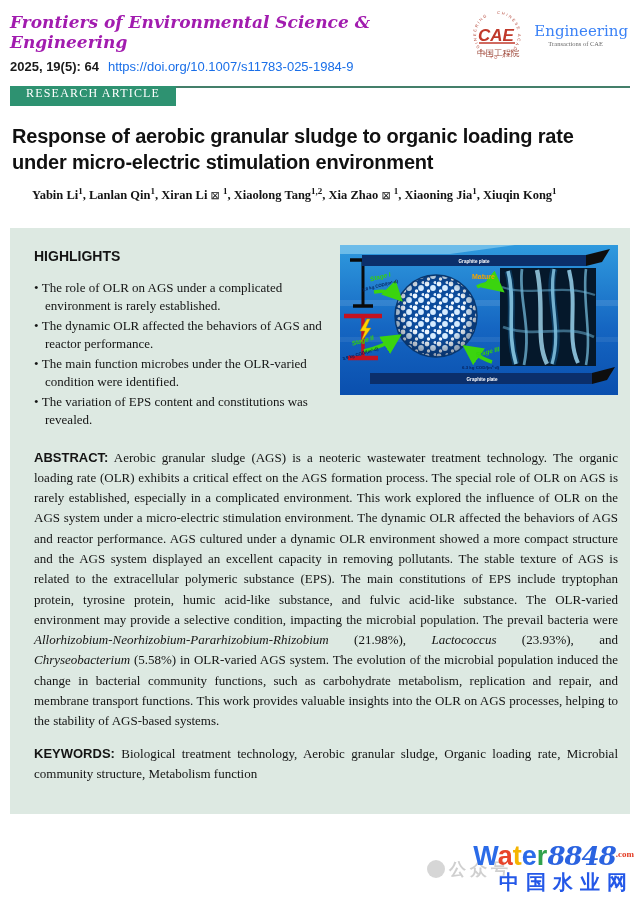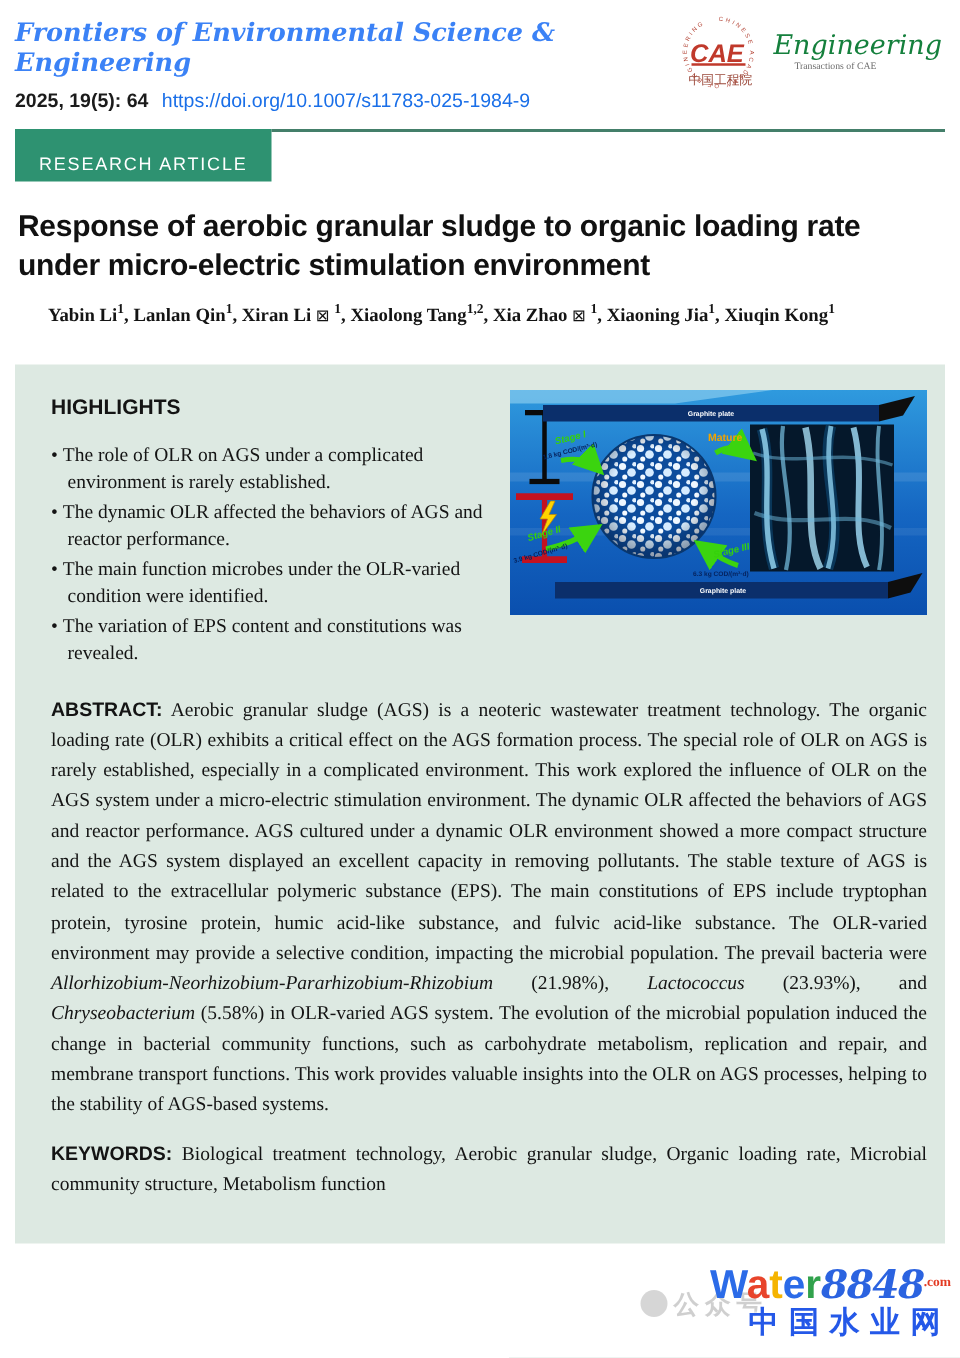--- a/index.html
+++ b/index.html
@@ -6,36 +6,36 @@
   body{
     width:640px;height:905px;background:#fff;position:relative;overflow:hidden;
     font-family:"Liberation Serif",serif;color:#141414;
   }
   .page{padding:10px 10px 0 10px;}
 
   
   .header{display:flex;justify-content:space-between;align-items:flex-start;}
   .journal-name{
     font-family:"DejaVu Serif",serif;font-style:italic;font-weight:bold;
-    color:#3b82f6;font-size:17px;margin:2px 0 0 0;
+    color:#a21caf;font-size:17px;margin:2px 0 0 0;
   }
   .issue-line{
     margin-top:7px;font-family:"Liberation Sans",sans-serif;
     font-size:13px;font-weight:bold;color:#1b1b1b;
   }
   .doi-link{color:#1a6fe8;font-weight:normal;text-decoration:none;margin-left:9px;}
   .logo-wrap{display:flex;align-items:center;margin:-2px 2px 0 0;}
-  .brand{font-family:"DejaVu Serif",serif;font-size:18px;color:#15803d;line-height:1;font-style:italic;}
+  .brand{font-family:"DejaVu Serif",serif;font-size:15px;color:#3b82f6;line-height:1;}
   .brand-sub{font-size:6.5px;color:#6a6a6a;margin:1px 0 0 14px;}
 
   
   .badge-row{display:flex;align-items:flex-start;margin-top:12px;}
   .badge{
-    background:#2e9271;color:#fff;font-family:Liberation Sans, sans-serif;
-    font-size:12px;letter-spacing:1.2px;padding:16px 16px 5px 16px;
+    background:#2e9271;color:#fff;font-family:Liberation Serif, serif;
+    font-size:12px;letter-spacing:1.2px;padding:0 16px 5px 16px;
   }
   .badge-rule{flex:1;border-top:2px solid #447f6a;}
 
   
   .title{
     font-family:"Liberation Sans",sans-serif;font-weight:bold;color:#111;
     font-size:20px;line-height:1.3;letter-spacing:-0.2px;margin:17px 0 0 2px;
   }
   .authors{margin:11px 0 0 22px;font-weight:bold;font-size:12.5px;white-space:nowrap;}
   .authors sup{font-size:9px;}

